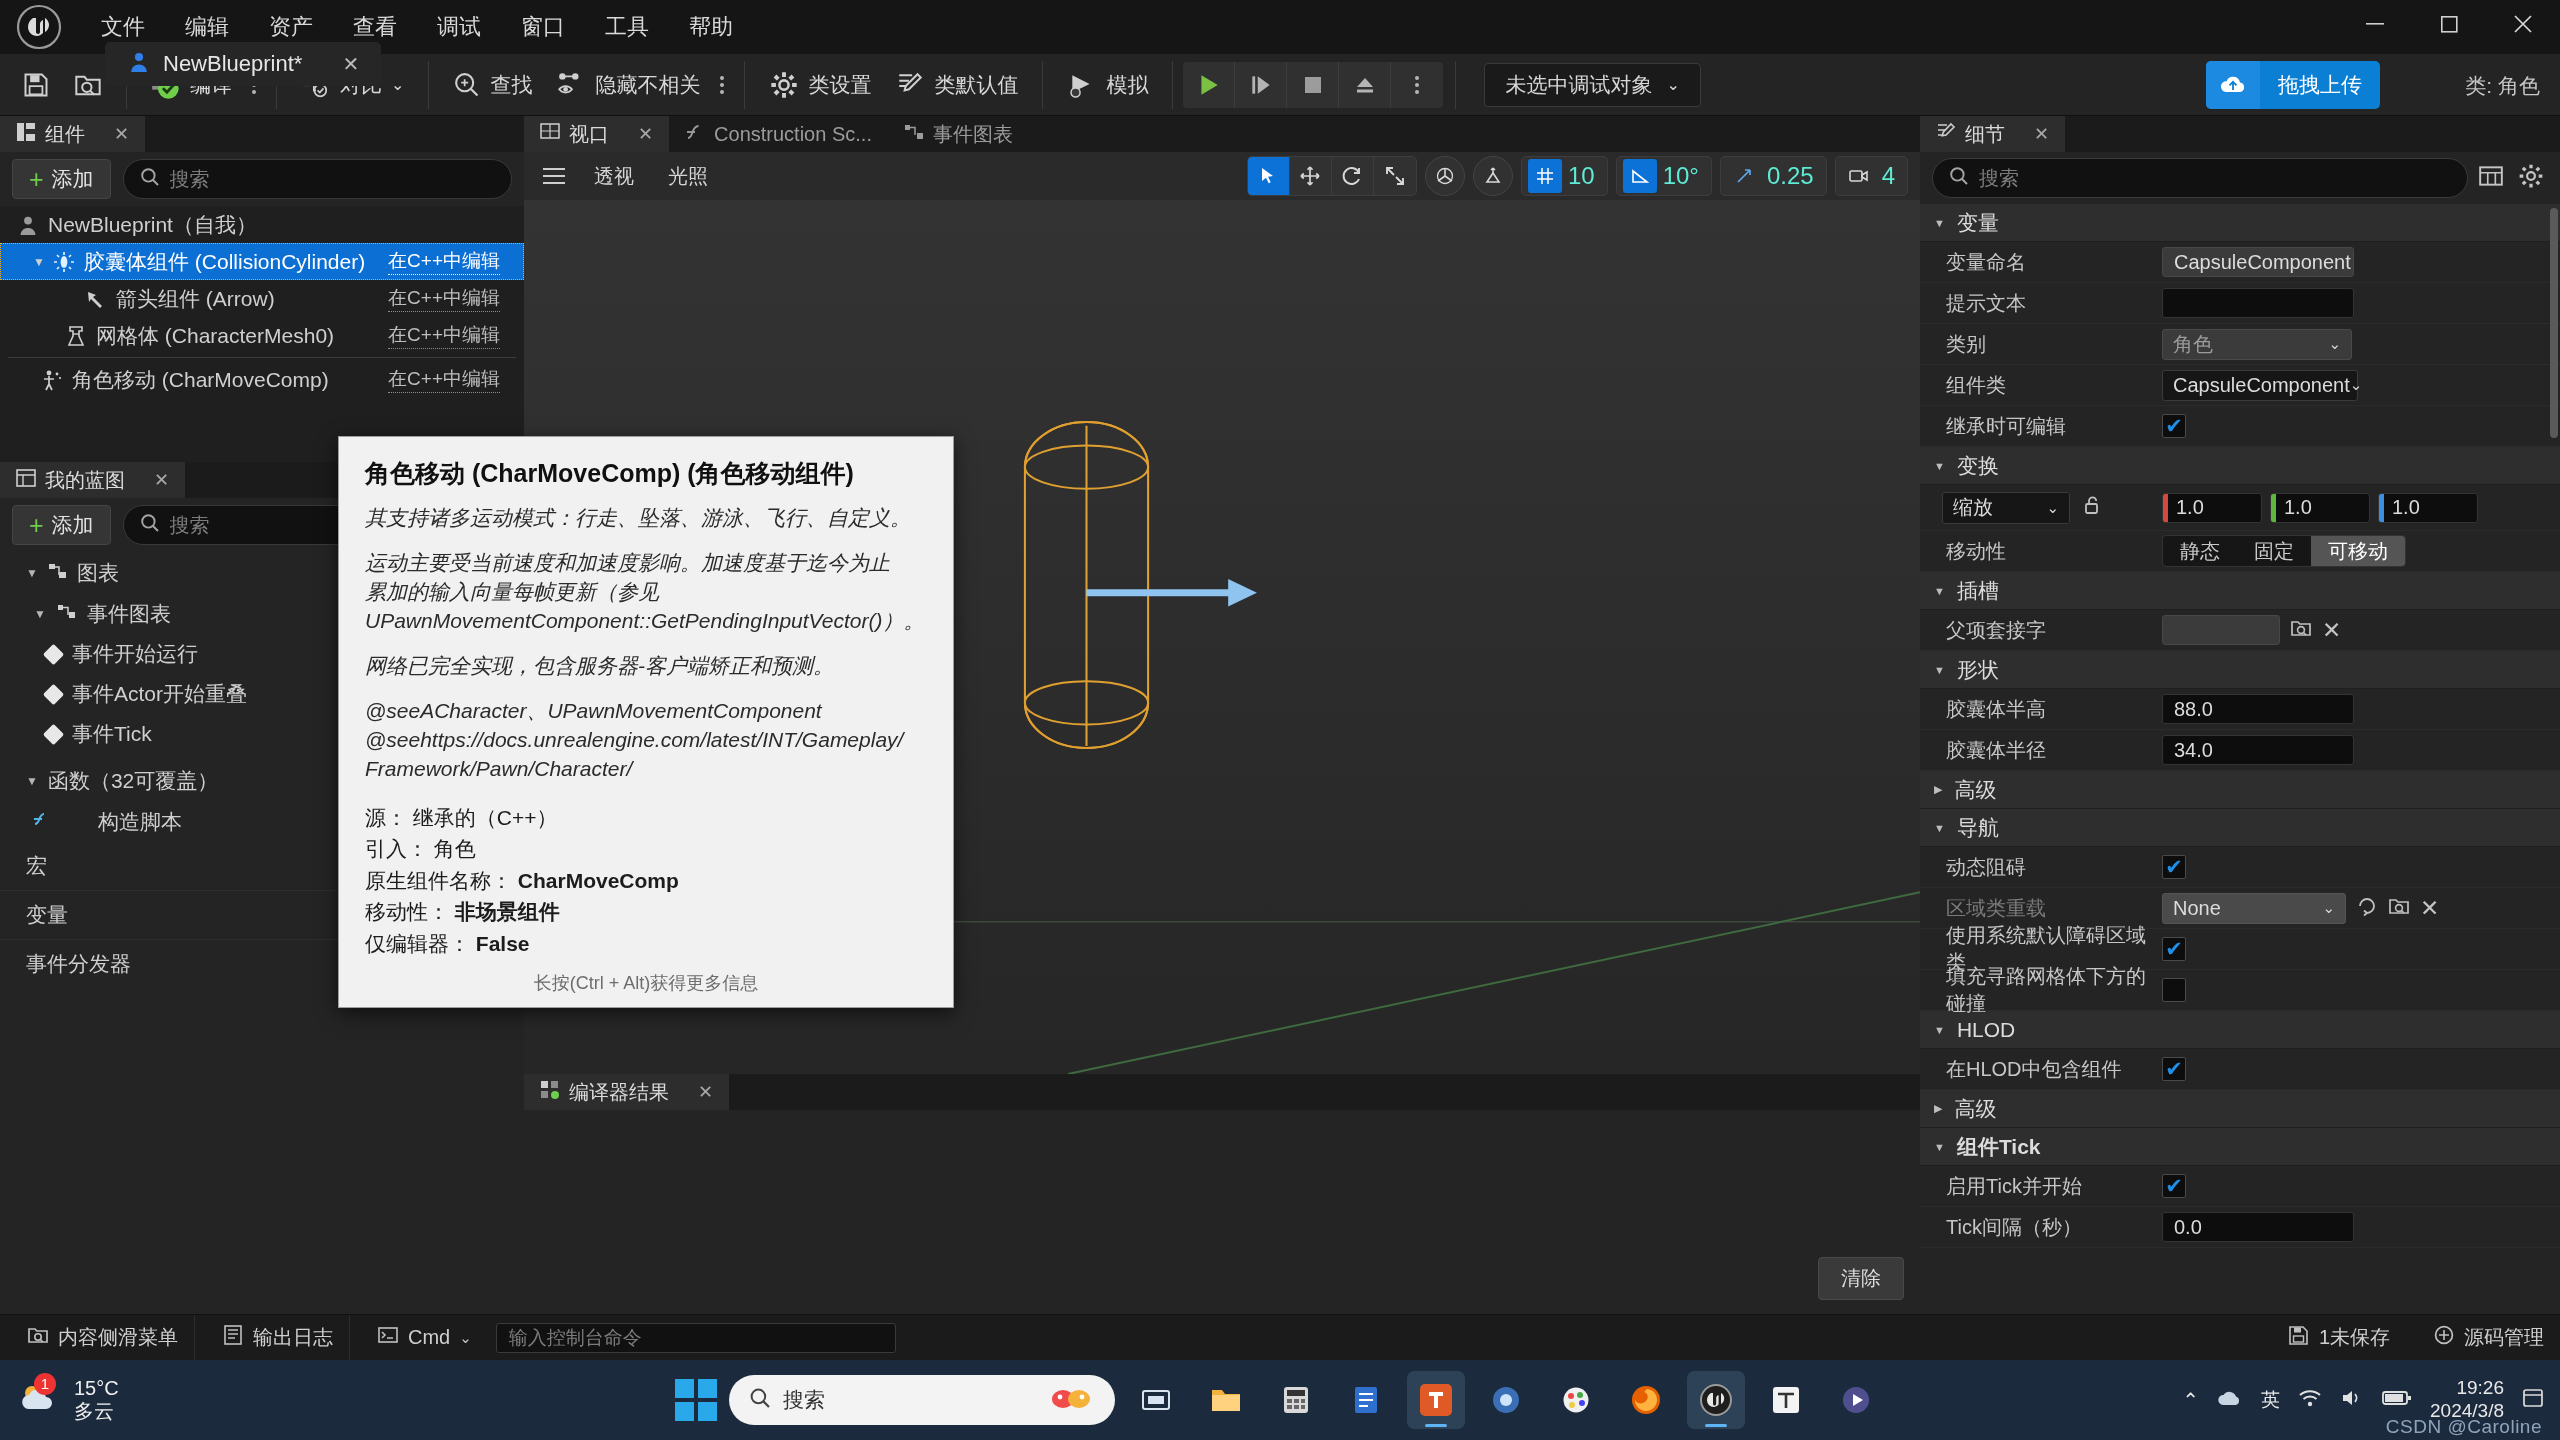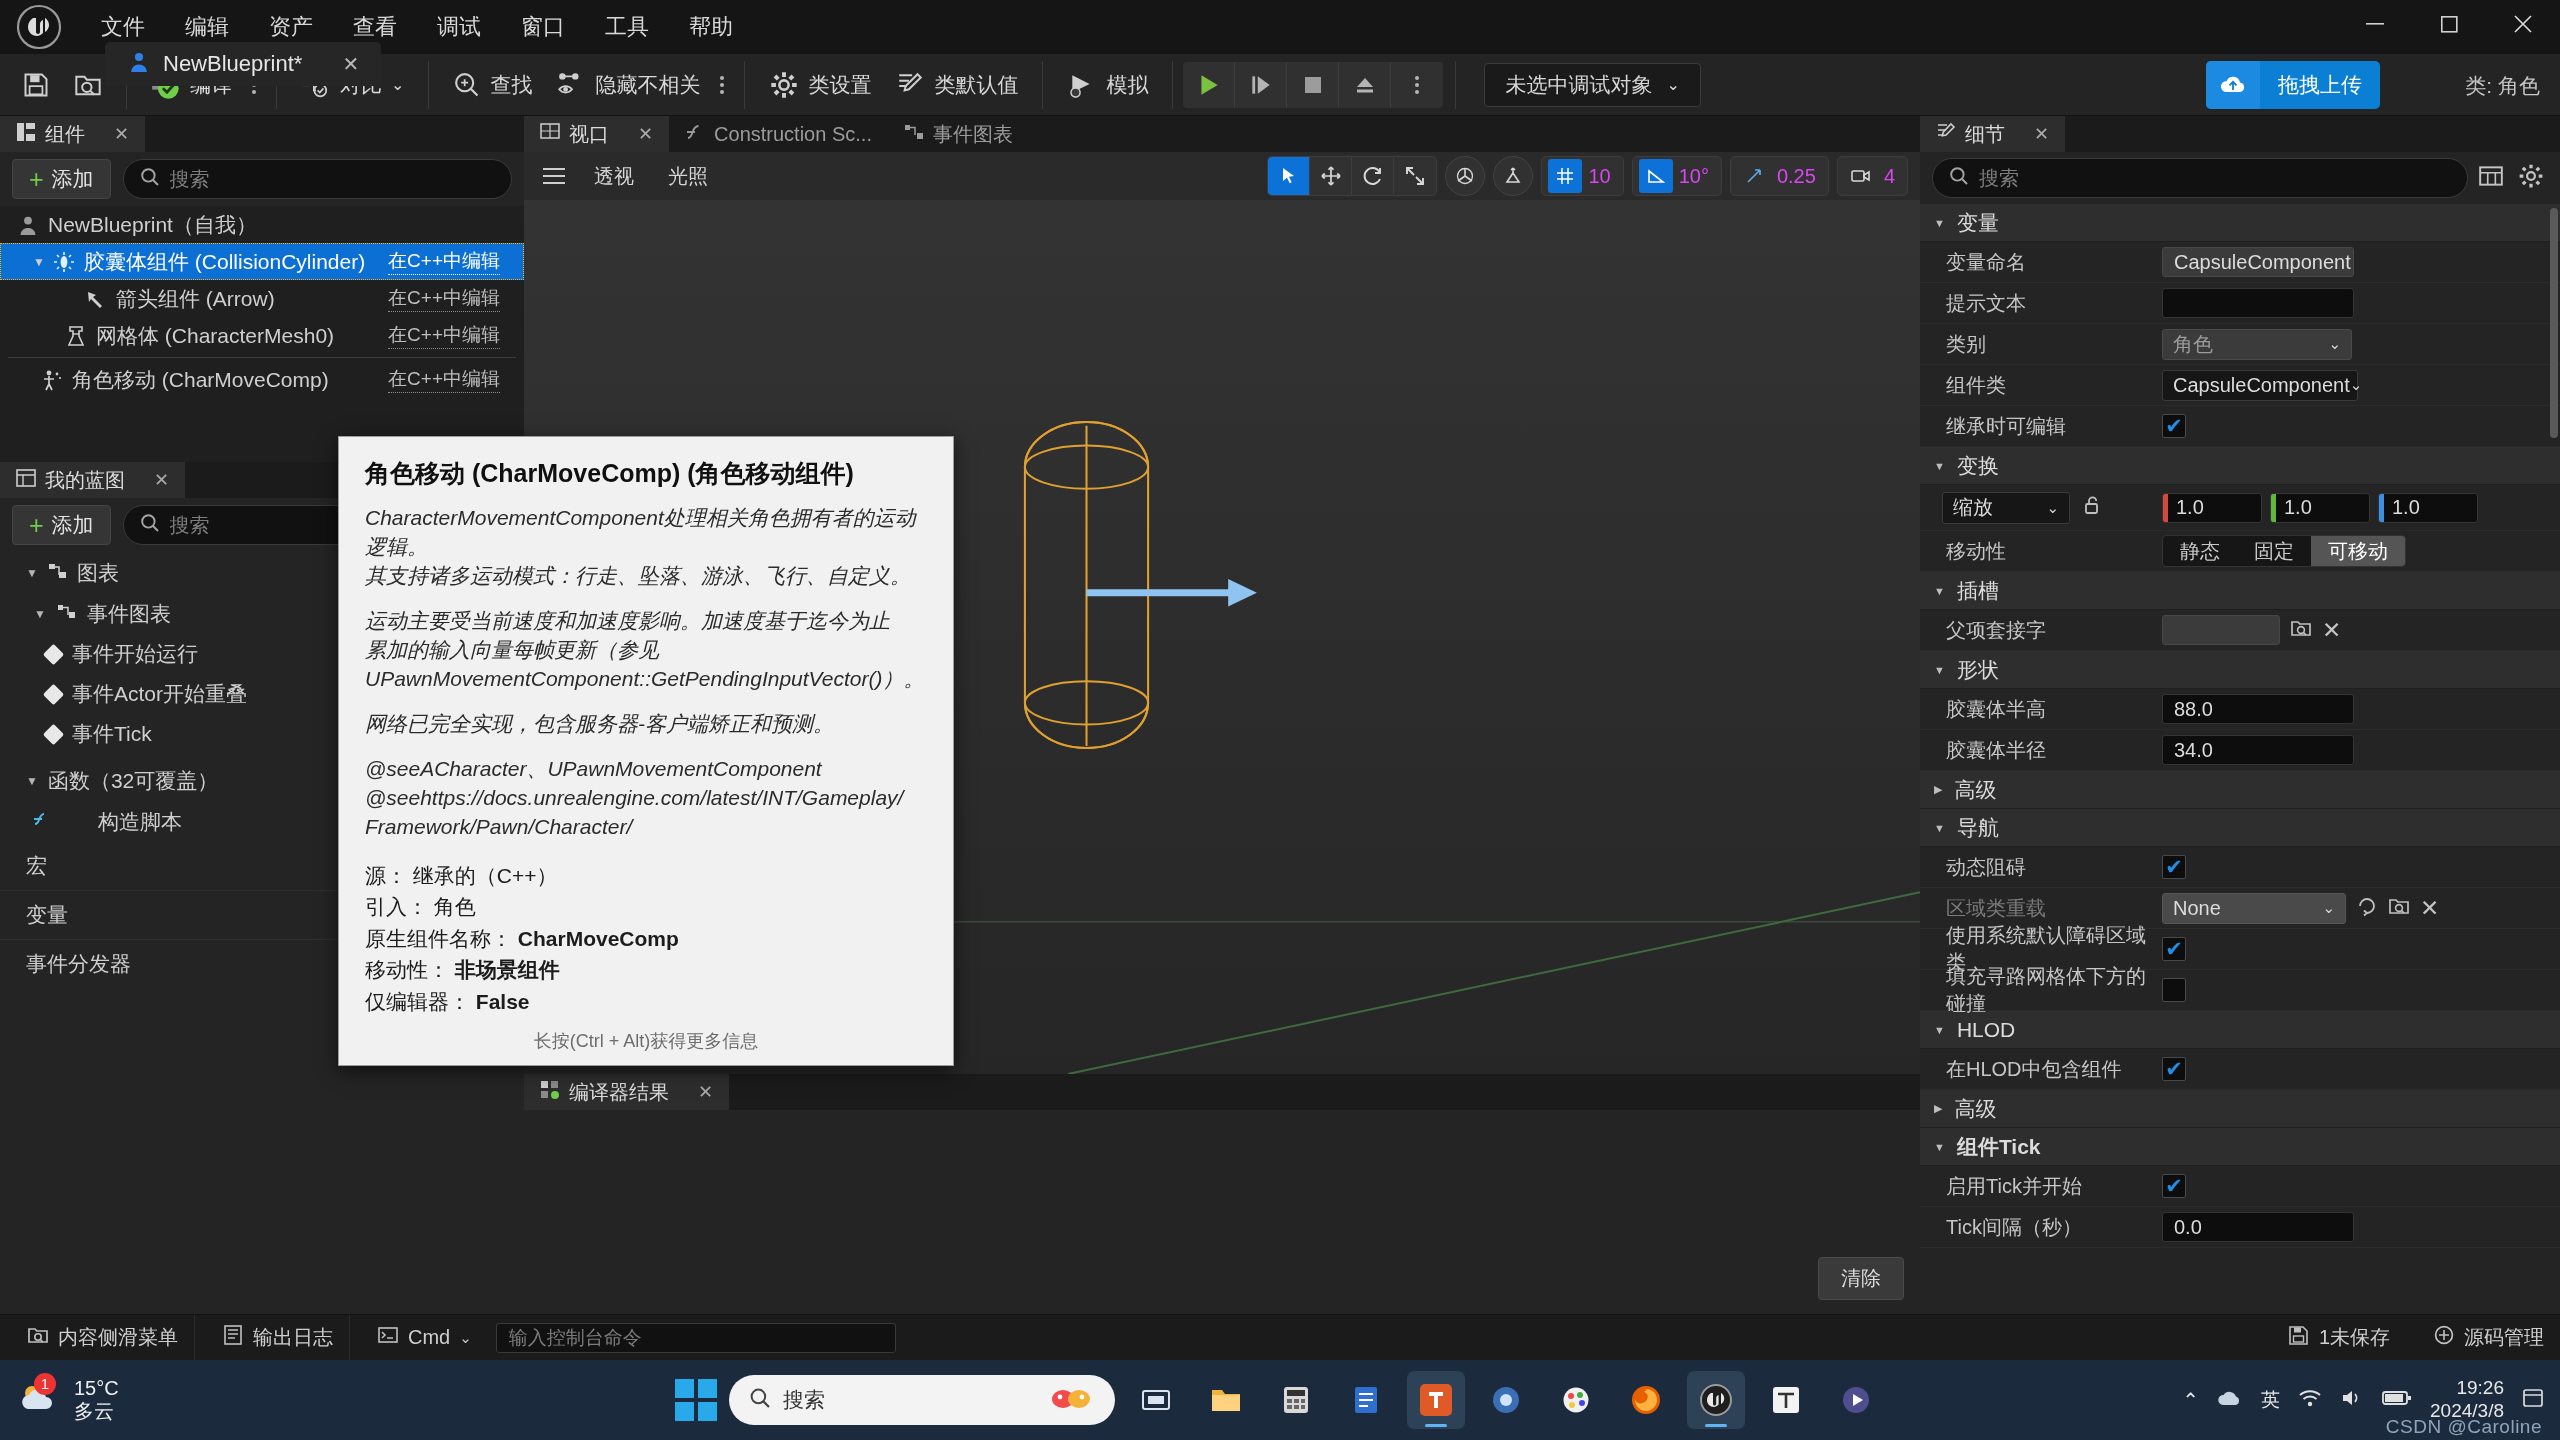--- a/index.html
+++ b/index.html
@@ -86,21 +86,21 @@
   .ham i { width:22px; height:2px; background:#cfcfcf; display:block; }
   .vp-right { position:absolute; right:12px; display:flex; align-items:center; gap:8px; }
   .seg { display:flex; background:#313131; border-radius:5px; overflow:hidden; border:1px solid #3d3d3d; }
   .seg-b { width:42px; height:38px; display:flex; align-items:center; justify-content:center; border-right:1px solid #3d3d3d; }
   .seg-b:last-child { border-right:none; }
   .seg-b.on { background:#0c72d8; }
   .circ { width:40px; height:40px; border-radius:50%; border:1px solid #444; background:#313131; display:flex; align-items:center; justify-content:center; }
   .snapgrp { display:flex; align-items:center; background:#313131; border:1px solid #3d3d3d; border-radius:5px; height:40px; padding:0 6px; gap:6px; }
   .snapgrp .sg-ico { width:34px; height:34px; display:flex; align-items:center; justify-content:center; border-radius:3px; }
   .snapgrp .sg-ico.on { background:#0c72d8; }
-  .snapgrp .sg-val { font-size:20px; color:#d946ef; padding-right:6px; }
+  .snapgrp .sg-val { font-size:24px; color:#5eead4; padding-right:6px; }
   .viewport { flex:1; position:relative; background:#2f2f2f; overflow:hidden; min-height:0; }
   .vp-grad { position:absolute; inset:0; background:linear-gradient(#333333 0%, #2c2c2c 55%, #262626 100%); }
 
   
   .compiler { height:240px; background:#1b1b1b; display:flex; flex-direction:column; flex:0 0 240px; }
   .comp-body { flex:1; background:#242424; position:relative; }
   .clear-btn { position:absolute; right:16px; bottom:14px; background:#3a3a3a; border:1px solid #4a4a4a; border-radius:4px; padding:7px 22px; font-size:20px; color:#ddd; }
 
   
   .rightcol { width:640px; flex:0 0 640px; display:flex; flex-direction:column; background:#1b1b1b; }
@@ -1209,21 +1209,20 @@
             <path d="M2 8h18" stroke="#dcdcdc" stroke-width="1.5"></path>
           </svg>
       </span>
     </div>
     <div class="watermark">CSDN @Caroline</div>
   </div>
 
   <div class="tooltip">
     <div class="tt-title">角色移动 (CharMoveComp) (角色移动组件)</div>
     <div class="tt-p">
-      <div>CharacterMovementComponent处理相关角色拥有者的运动逻辑。</div>
       <div>其支持诸多运动模式：行走、坠落、游泳、飞行、自定义。</div>
     </div>
     <div class="tt-p">
       <div>运动主要受当前速度和加速度影响。加速度基于迄今为止</div>
       <div>累加的输入向量每帧更新（参见</div>
       <div>UPawnMovementComponent::GetPendingInputVector()）。</div>
     </div>
     <div class="tt-p">网络已完全实现，包含服务器-客户端矫正和预测。</div>
     <div class="tt-p last">
       <div>@seeACharacter、UPawnMovementComponent</div>

